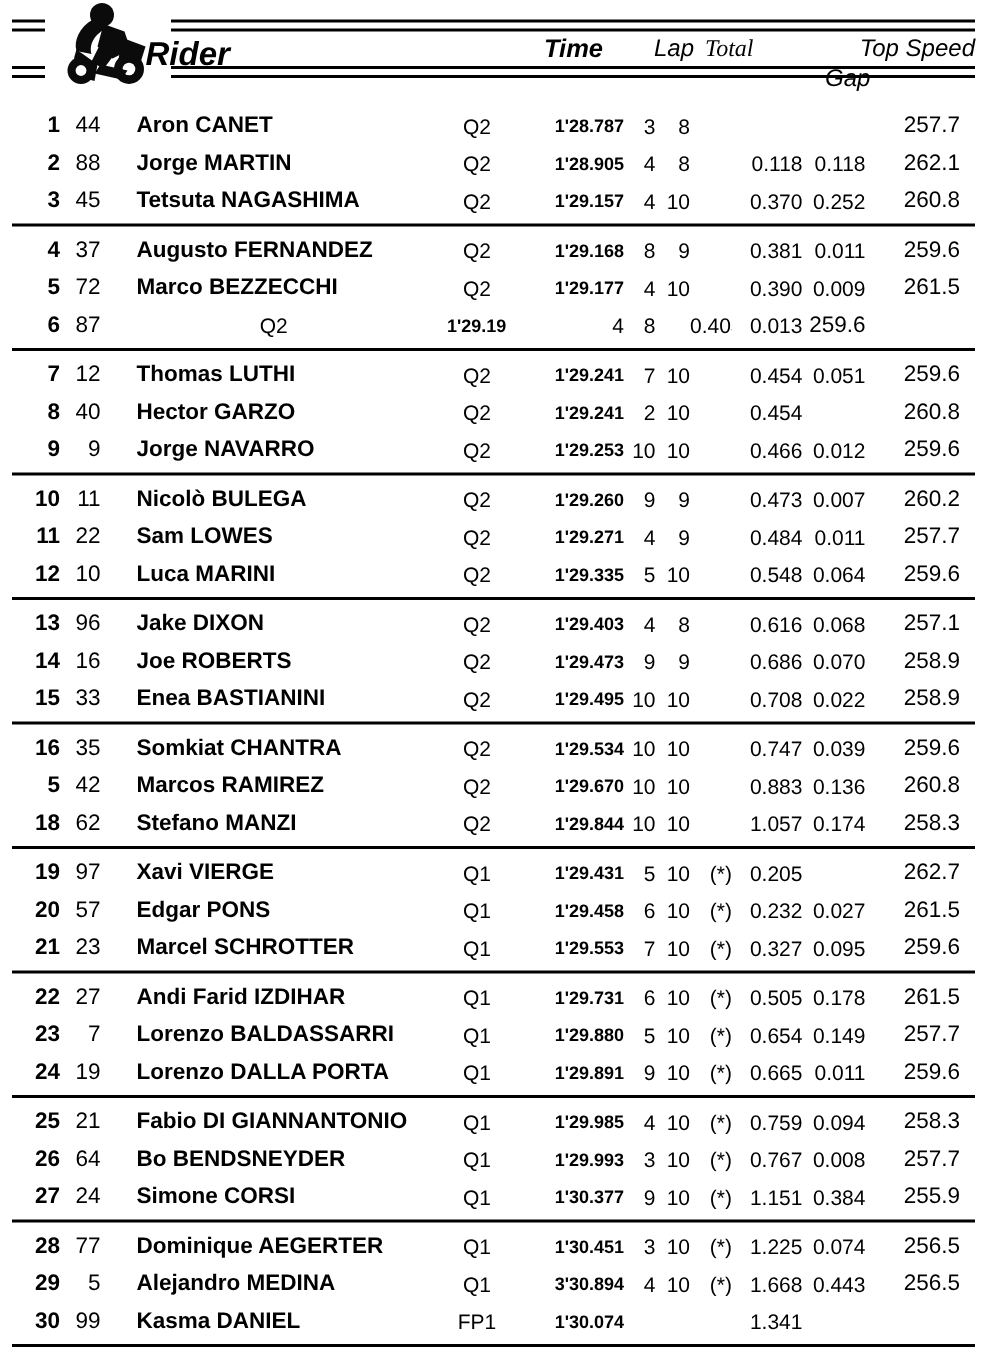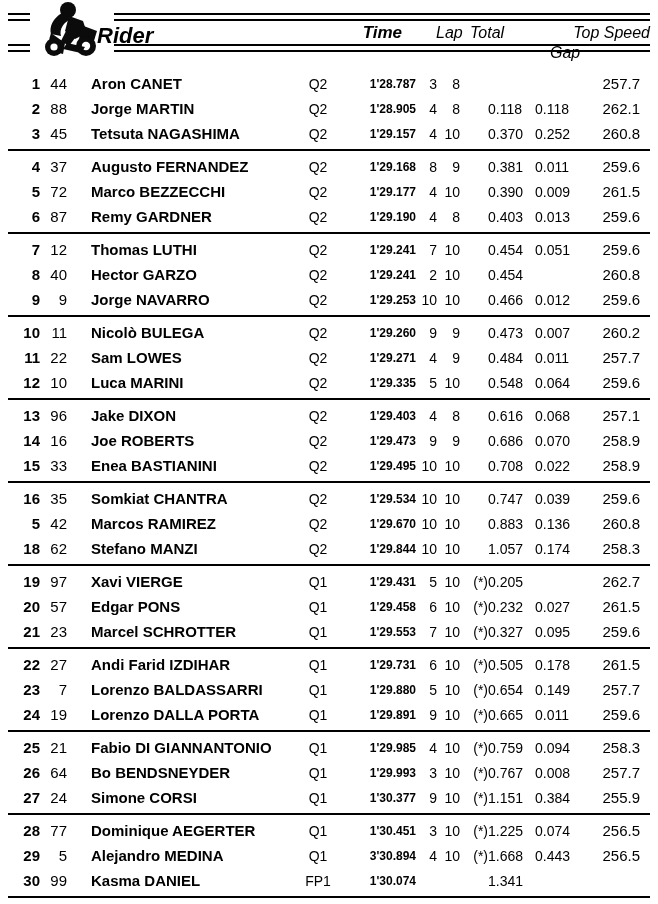--- a/index.html
+++ b/index.html
@@ -16,21 +16,21 @@
   .dbl{position:absolute;left:8px;right:8px;height:4px;
        border-top:2px solid #000;border-bottom:2px solid #000;}
   .dbl.top{top:13px;}
   .dbl.bot{top:44px;}
   .icon-wrap{position:absolute;left:30px;top:0;width:84px;height:58px;
        background:#fff;z-index:2;display:flex;align-items:center;justify-content:center;}
   .hlabel{position:absolute;top:24px;font-style:italic;font-size:16px;white-space:nowrap;z-index:3;}
   .h-rider{left:97px;top:23px;font-weight:bold;font-size:22px;}
   .h-time{right:256px;top:23px;font-weight:bold;font-size:17px;}
   .h-lap{left:436px;}
-  .h-total{left:470px;}
+  .h-total{left:470px;font-family:Liberation Serif, serif;}
   .h-gap{left:550px;margin-top:20px;}
   .h-speed{right:8px;}
 
   
   .tbl{margin-top:10px;}
   .group{padding:3px 0;border-bottom:2px solid #000;margin:0 8px;}
   .row{
     display:grid;
     grid-template-columns:32px 27px 1fr 40px 78px 21px 23px 28px 47px 42px 63px;
     align-items:center;
@@ -39,21 +39,21 @@
     font-size:15px;
   }
   .c{white-space:nowrap;overflow:hidden;}
   .pos{text-align:right;font-weight:bold;}
   .num{text-align:right;}
   .name{text-align:left;padding-left:24px;font-weight:bold;}
   .sess{text-align:center;font-size:14px;}
   .time{text-align:right;font-weight:bold;font-size:12px;}
   .lap,.tot{text-align:right;font-size:14px;}
   .star{text-align:right;font-size:14px;}
-  .gap1,.gap2{text-align:left;font-size:14px;}
+  .gap1,.gap2{text-align:right;font-size:14px;}
   .spd{text-align:right;font-weight:normal;}
 </style>
 </head>
 <body>
 
 <div class="sheet">
 
   <div class="hdr">
     <div class="dbl top"></div>
     <div class="dbl bot"></div>
@@ -147,21 +147,20 @@
     <span class="c lap">4</span>
     <span class="c tot">10</span>
     <span class="c star"></span>
     <span class="c gap1">0.390</span>
     <span class="c gap2">0.009</span>
     <span class="c spd">261.5</span>
   </div>
         <div class="row">
     <span class="c pos">6</span>
     <span class="c num">87</span>
-    <span class="c name">Remy GARDNER</span>
     <span class="c sess">Q2</span>
     <span class="c time">1'29.190</span>
     <span class="c lap">4</span>
     <span class="c tot">8</span>
     <span class="c star"></span>
     <span class="c gap1">0.403</span>
     <span class="c gap2">0.013</span>
     <span class="c spd">259.6</span>
   </div>
       </div>

